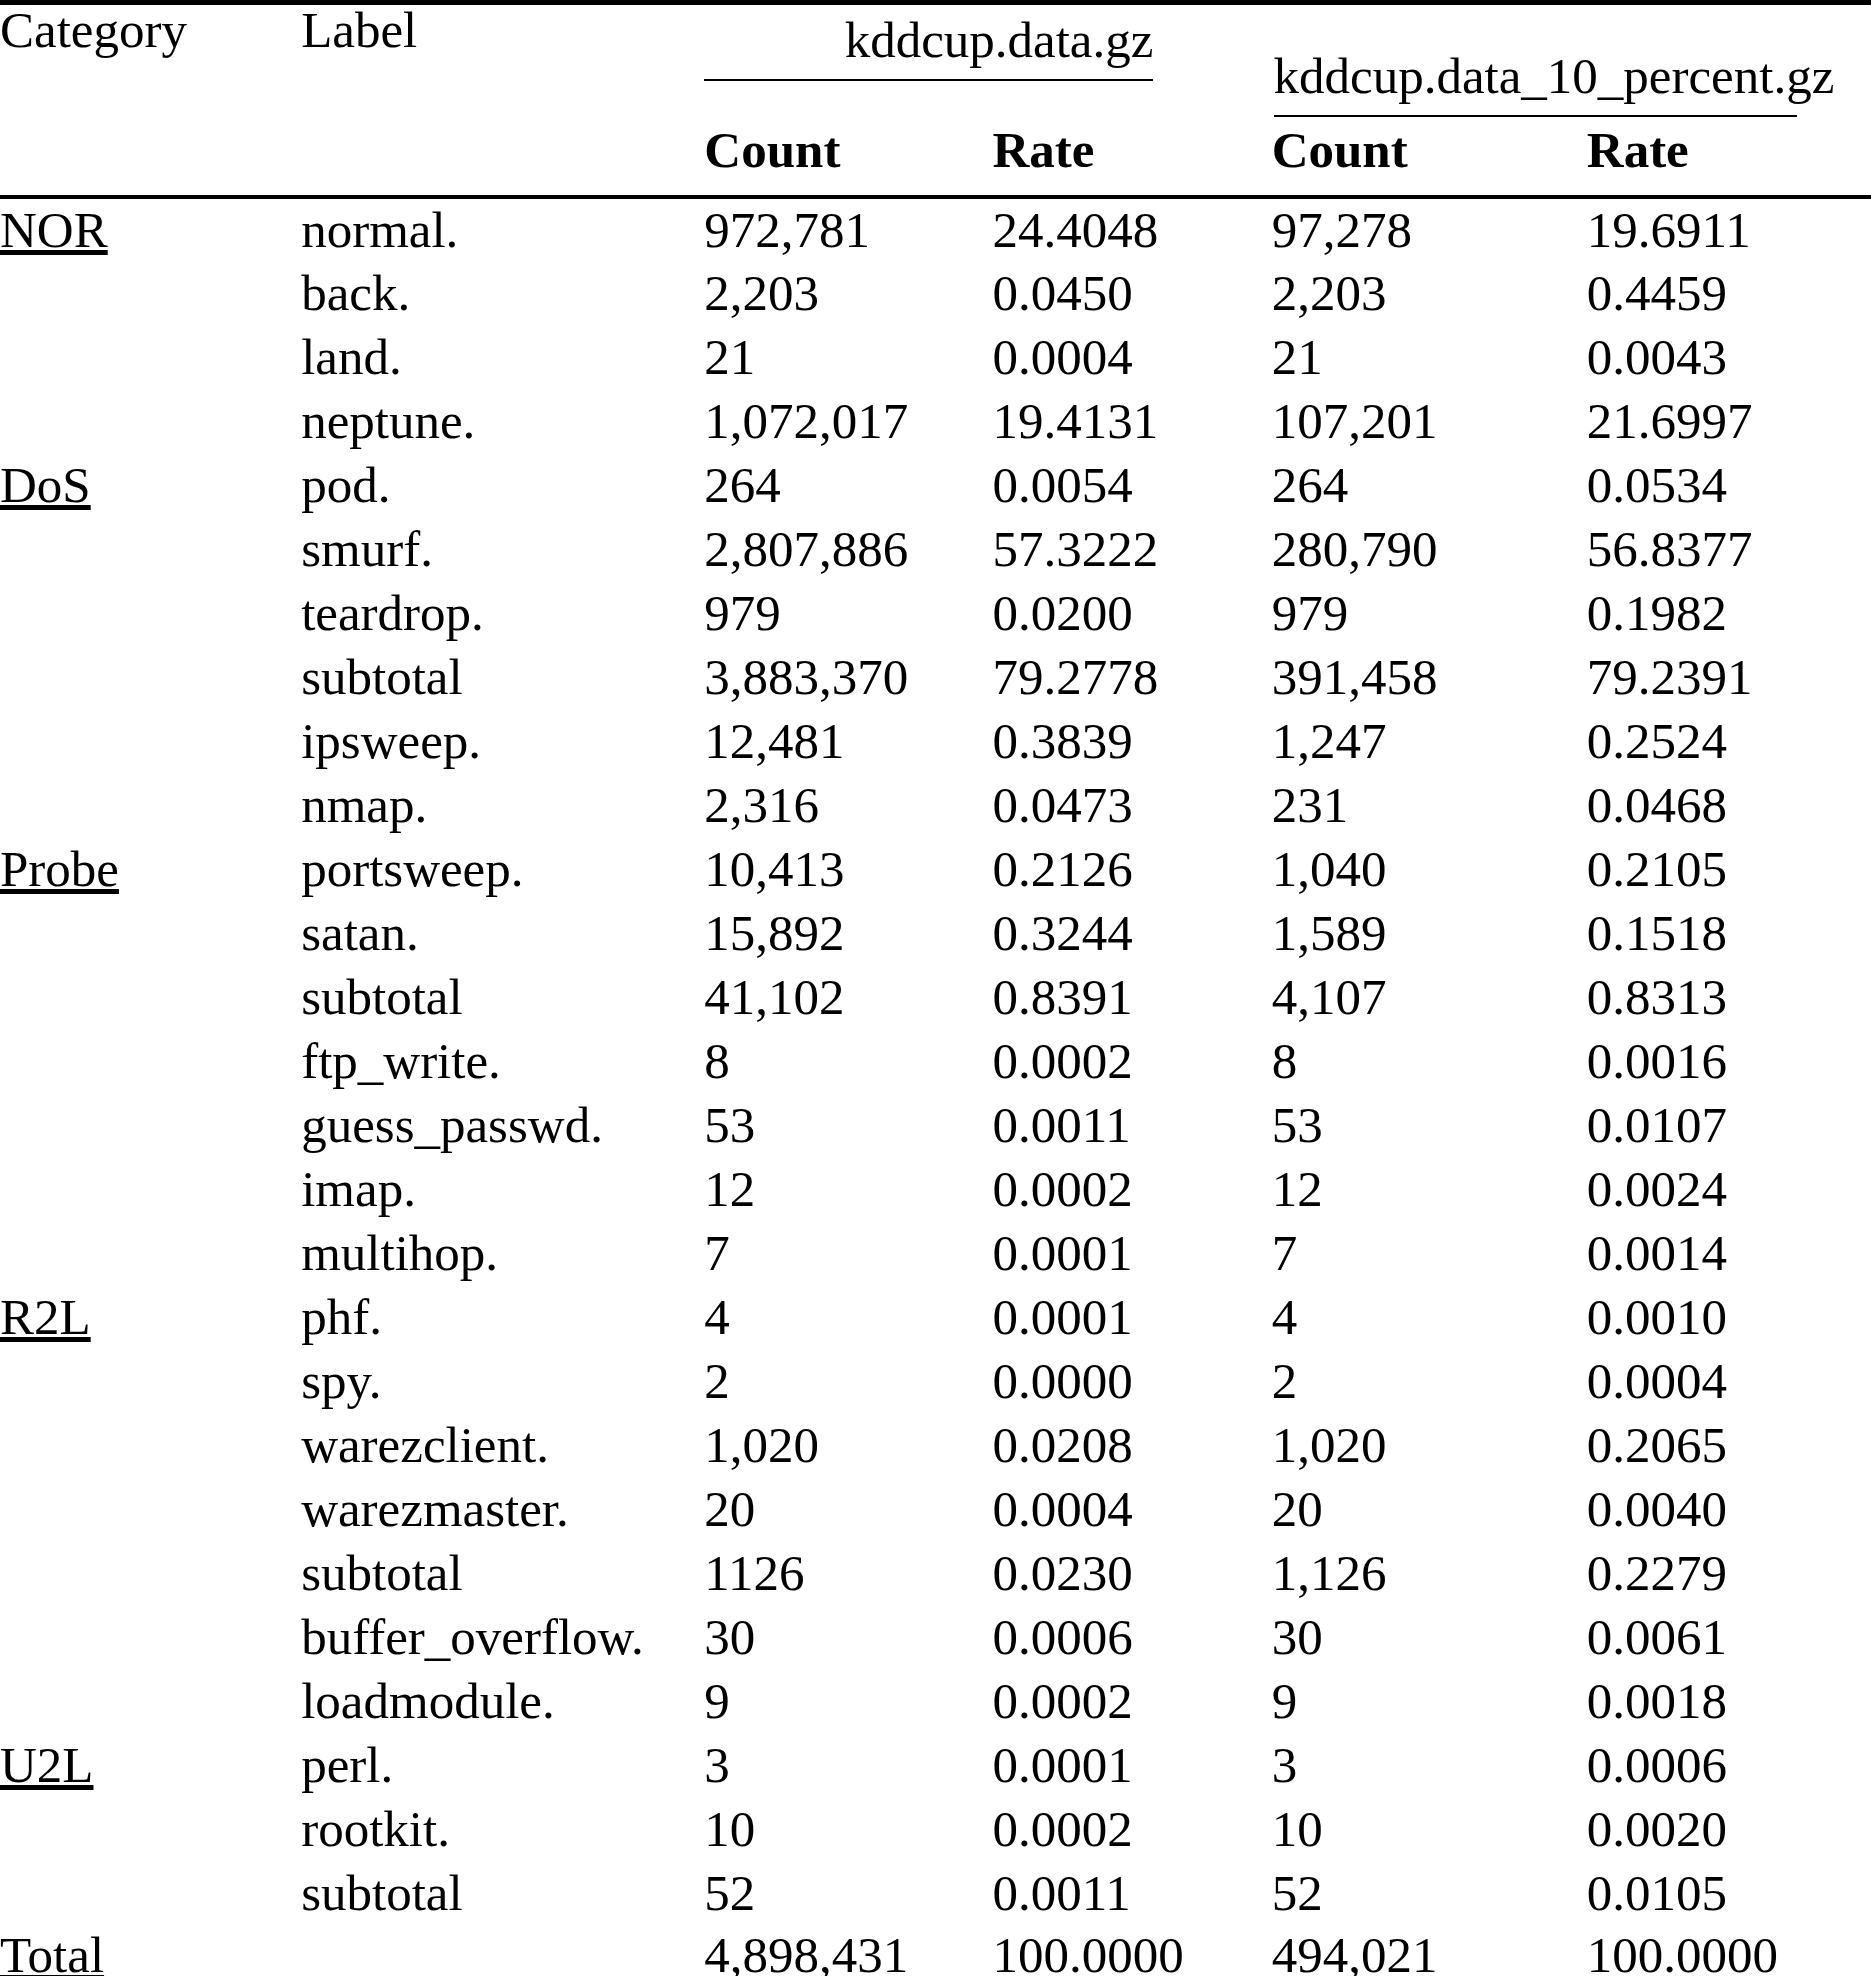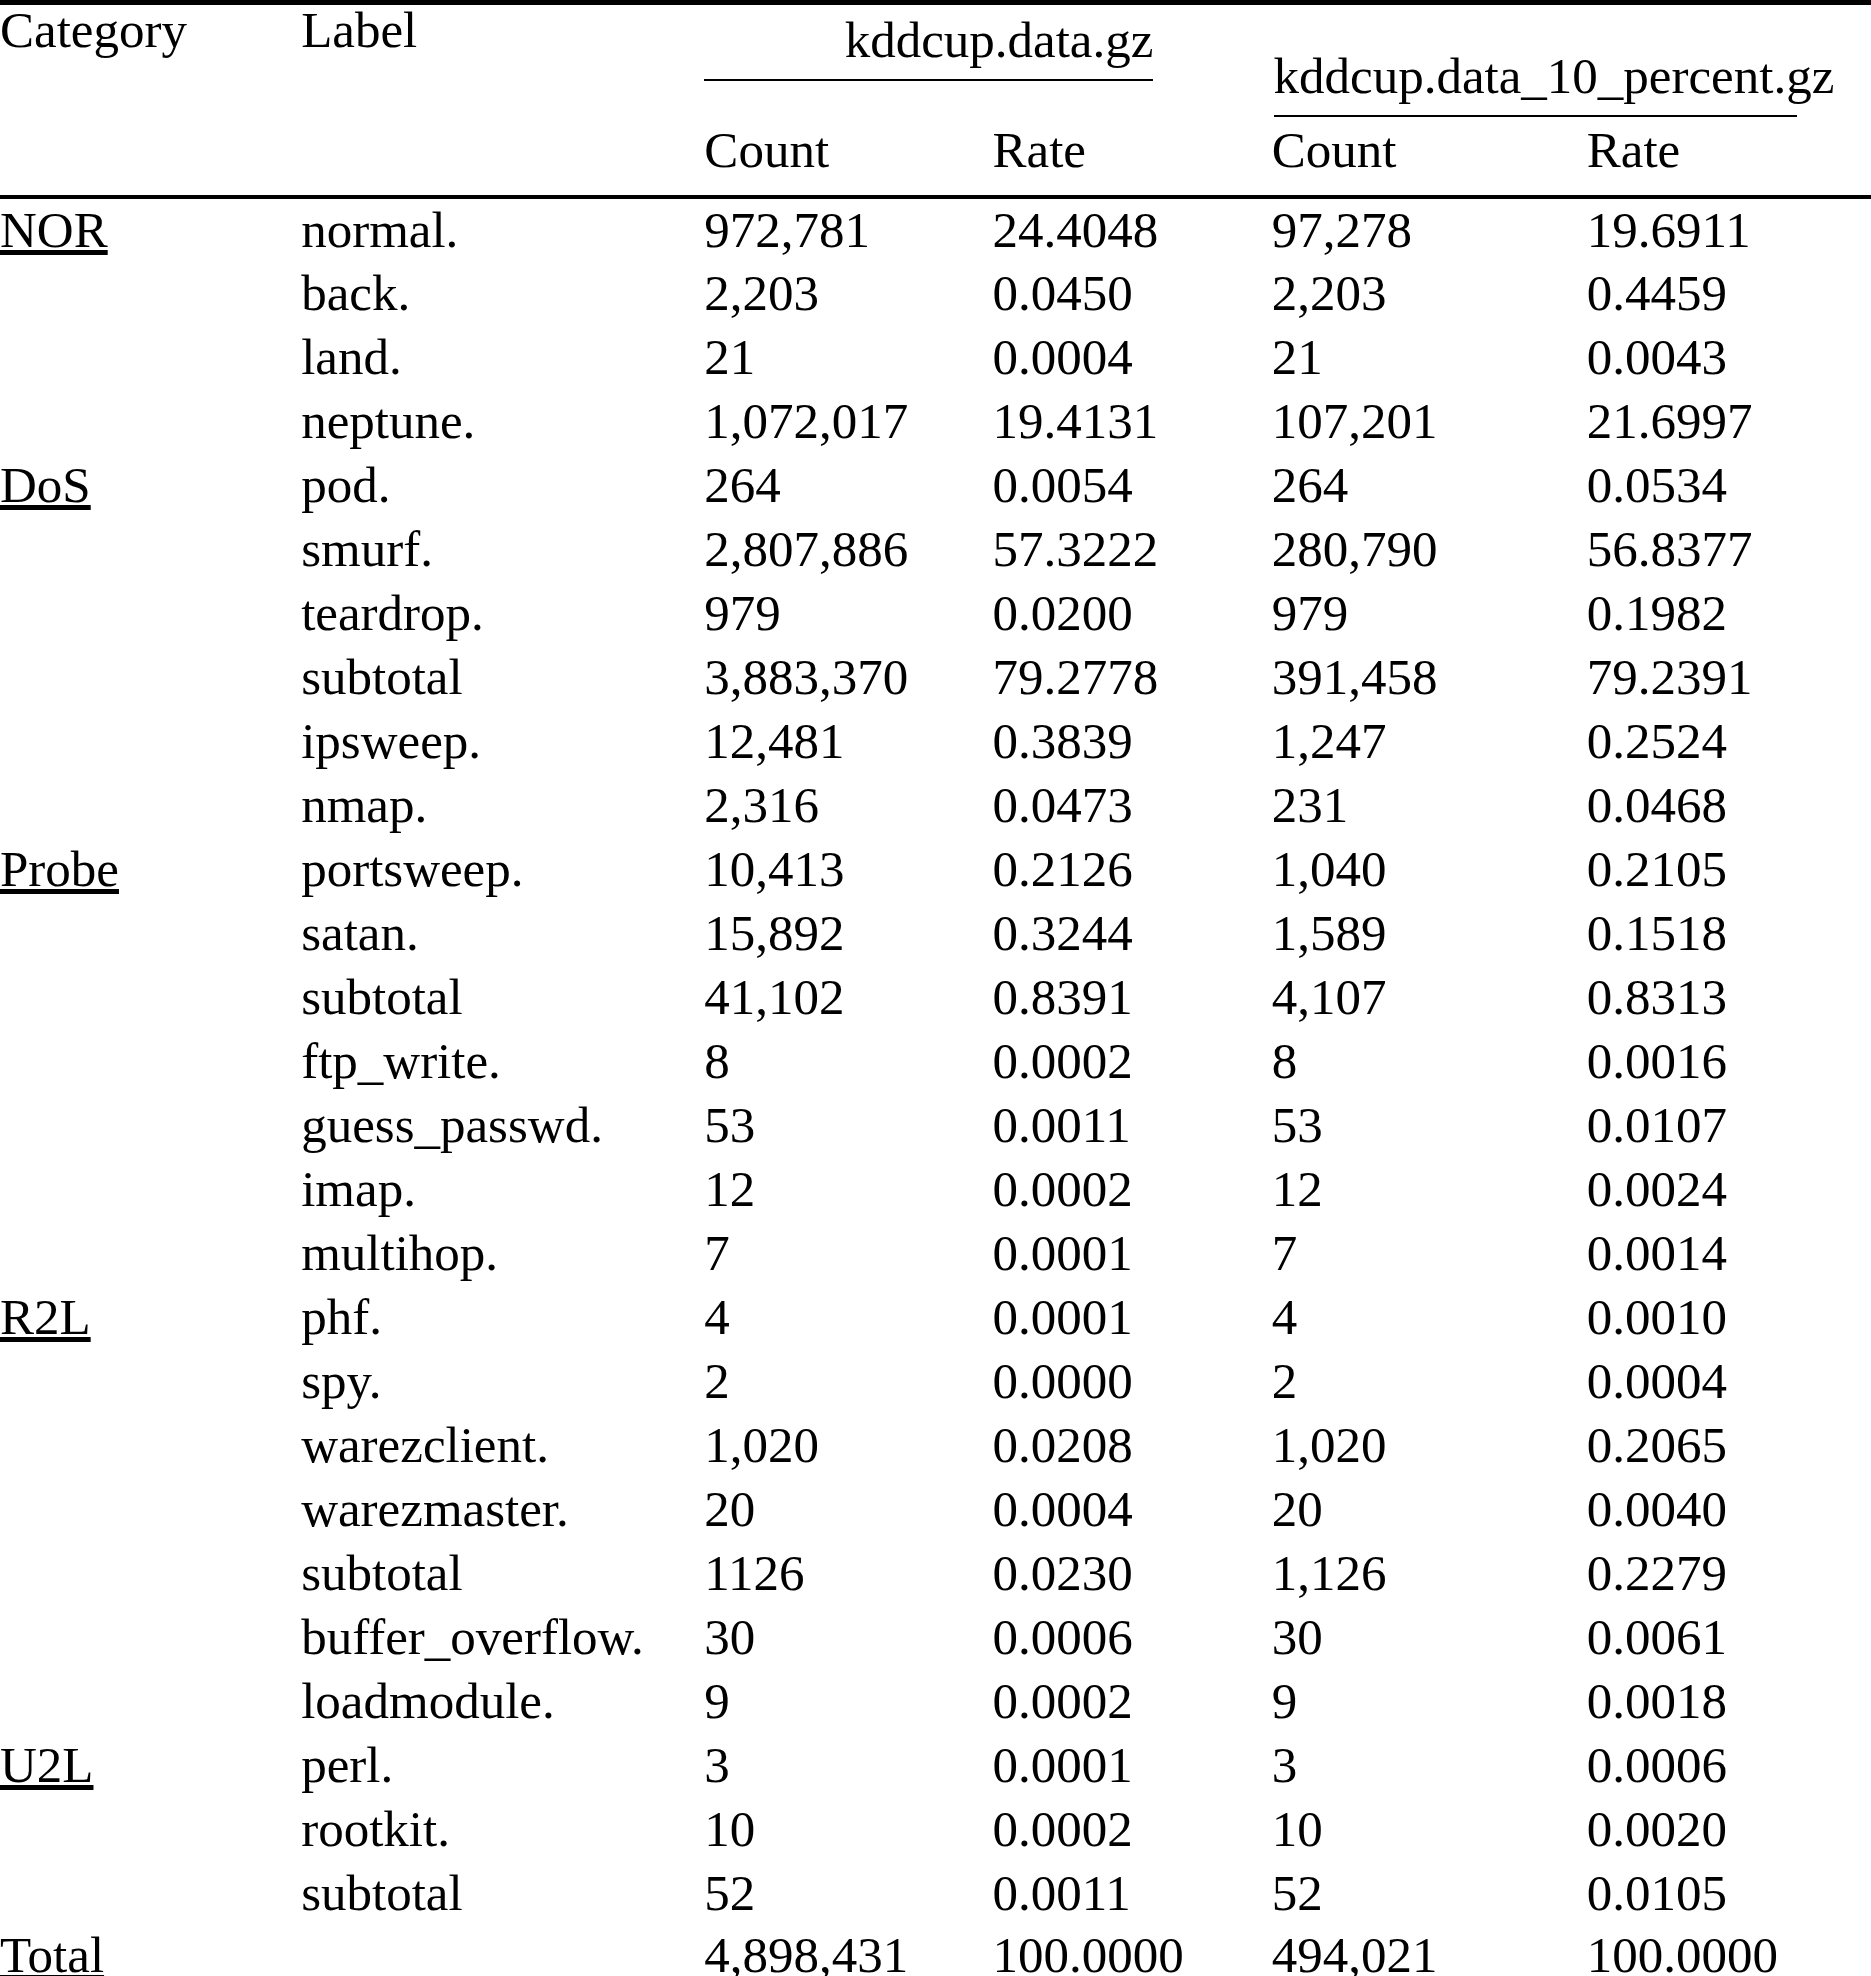--- a/index.html
+++ b/index.html
@@ -52,20 +52,21 @@
     border-bottom: 2.9px solid #000000;
     text-align: right;
   }
   .grp-inner.g1 { width: 449px; }
   .grp-inner.g2 { width: 523px; margin-left: 1.9px; margin-top: 46px; }
   tr.sub-row { height: 80px; }
   tr.sub-row th {
     vertical-align: bottom;
     padding-bottom: 19px;
     border-bottom: 4.8px solid #000000;
+    font-weight: bold;
   }
   
   tbody tr { height: 64px; }
   tbody td { vertical-align: middle; }
   td.c-category { padding-left: 27px; text-decoration: underline; }
   tbody tr:last-child td { border-bottom: 7.6px solid #000000; }
 </style>
 </head>
 <body>
 

